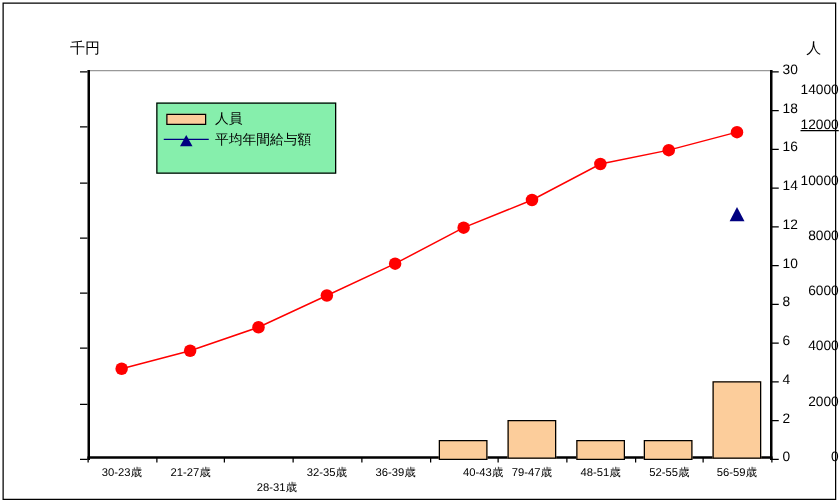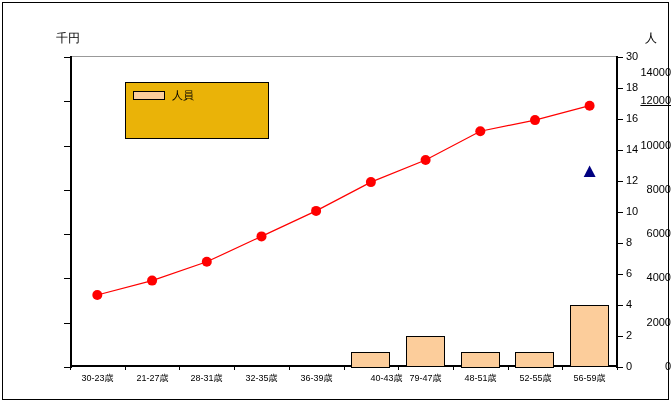--- a/index.html
+++ b/index.html
@@ -79,21 +79,21 @@
   
   .overlay{position:absolute;left:0;top:0;width:671px;height:402px;}
 
   
   .legend{
     position:absolute;
     left:125px;top:82px;
     width:144px;height:57px;
     box-sizing:border-box;
     border:1px solid #000;
-    background:#eab308;
+    background:#86efac;
     padding:3px 5px;
   }
   .legend-row{
     display:flex;align-items:center;height:17px;
   }
   .legend-key{
     width:36px;height:12px;position:relative;margin-right:5px;flex:0 0 36px;
   }
   .key-bar{
     position:absolute;left:2px;top:2px;width:32px;height:9px;
@@ -206,31 +206,38 @@
       <circle cx="370.9" cy="182.1" r="5" fill="#ff0000"></circle>
       <circle cx="425.6" cy="160.0" r="5" fill="#ff0000"></circle>
       <circle cx="480.3" cy="131.2" r="5" fill="#ff0000"></circle>
       <circle cx="535.0" cy="120.1" r="5" fill="#ff0000"></circle>
       <circle cx="589.6" cy="105.7" r="5" fill="#ff0000"></circle>
       <polygon points="589.6,165.6 583.7,177.0 595.6,177.0" fill="#000080"></polygon>
     </svg>
   <div id="xlabels-layer">
       <div class="xlab" style="left: 70px; width: 55px;">30-23歳</div>
       <div class="xlab" style="left: 125px; width: 55px;">21-27歳</div>
-      <div class="xlab" style="left: 179px; width: 55px;">28-31歳</div>
+      <div class="xlab" style="left: 194px; width: 55px; margin-top: 12px;">28-31歳</div>
       <div class="xlab" style="left: 234px; width: 55px;">32-35歳</div>
       <div class="xlab" style="left: 289px; width: 55px;">36-39歳</div>
       <div class="xlab" style="left: 359px; width: 55px;">40-43歳</div>
       <div class="xlab" style="left: 398px; width: 55px;">79-47歳</div>
       <div class="xlab" style="left: 453px; width: 55px;">48-51歳</div>
       <div class="xlab" style="left: 508px; width: 55px;">52-55歳</div>
       <div class="xlab" style="left: 562px; width: 55px;">56-59歳</div>
     </div>
 
   <div class="legend">
     <div class="legend-row">
       <span class="legend-key">
         <span class="key-bar"></span>
       </span>
       <span class="legend-label">人員</span>
     </div>
+    <div class="legend-row">
+      <span class="legend-key">
+        <span class="key-line blue"></span>
+          <span class="key-tri"></span>
+      </span>
+      <span class="legend-label">平均年間給与額</span>
+    </div>
   </div>
 </div>
 
 </body></html>

